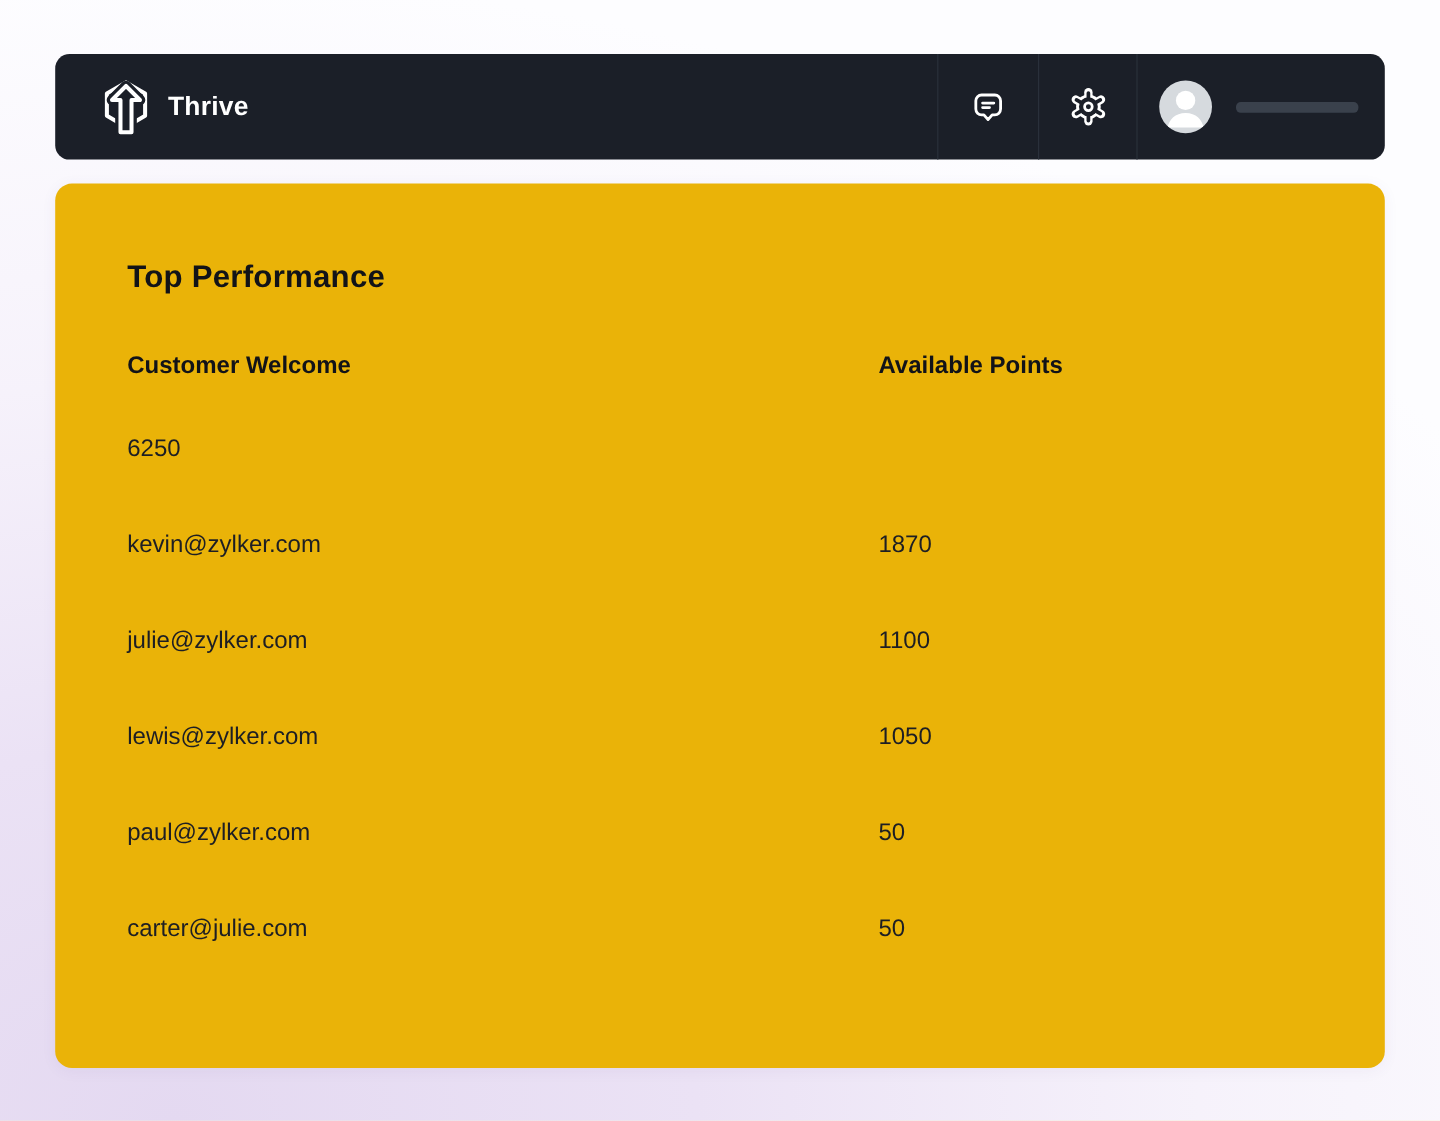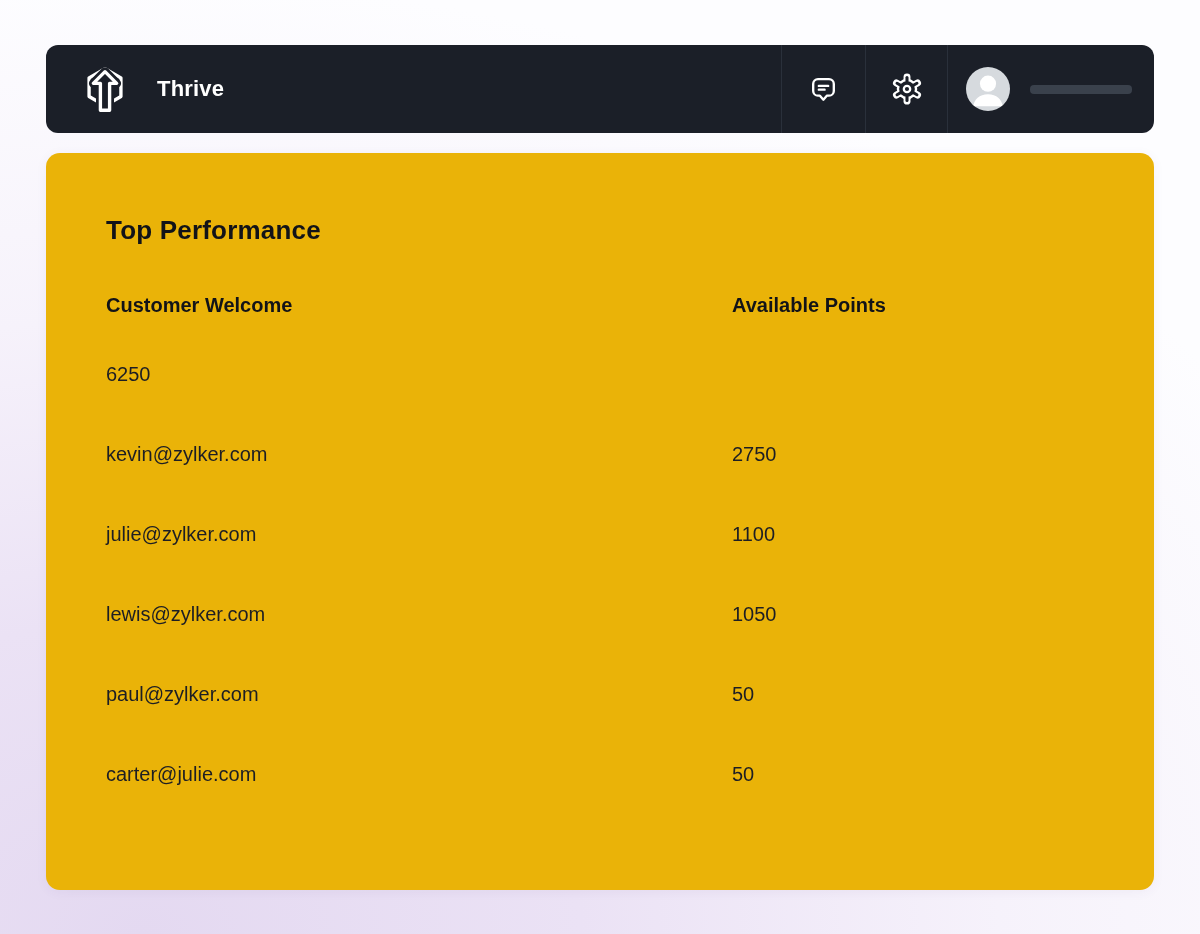--- a/index.html
+++ b/index.html
@@ -18,21 +18,21 @@
   .navbar {
     height: 88px;
     background: #1b1f28;
     border-radius: 12px;
     display: flex;
     align-items: stretch;
     justify-content: space-between;
   }
   .brand {
     display: flex; align-items: center;
-    gap: 29px; padding-left: 36px;
+    gap: 12px; padding-left: 36px;
     cursor: pointer;
   }
   .brand-name {
     color: #ffffff; font-size: 22px; font-weight: 600;
     letter-spacing: .2px;
   }
   .nav-right { display: flex; align-items: stretch; }
   .nav-btn {
     width: 84px;
     display: flex; align-items: center; justify-content: center;
@@ -161,21 +161,21 @@
       <div class="trow head">
         <div class="cell">Customer Welcome</div>
         <div class="cell">Available Points</div>
       </div>
 
       <div class="trow">
         <div class="cell">6250</div>
       </div>
       <div class="trow">
         <div class="cell">kevin@zylker.com</div>
-        <div class="cell">2750</div>
+        <div class="cell">1870</div>
       </div>
       <div class="trow">
         <div class="cell">julie@zylker.com</div>
         <div class="cell">1100</div>
       </div>
       <div class="trow">
         <div class="cell">lewis@zylker.com</div>
         <div class="cell">1050</div>
       </div>
       <div class="trow">

